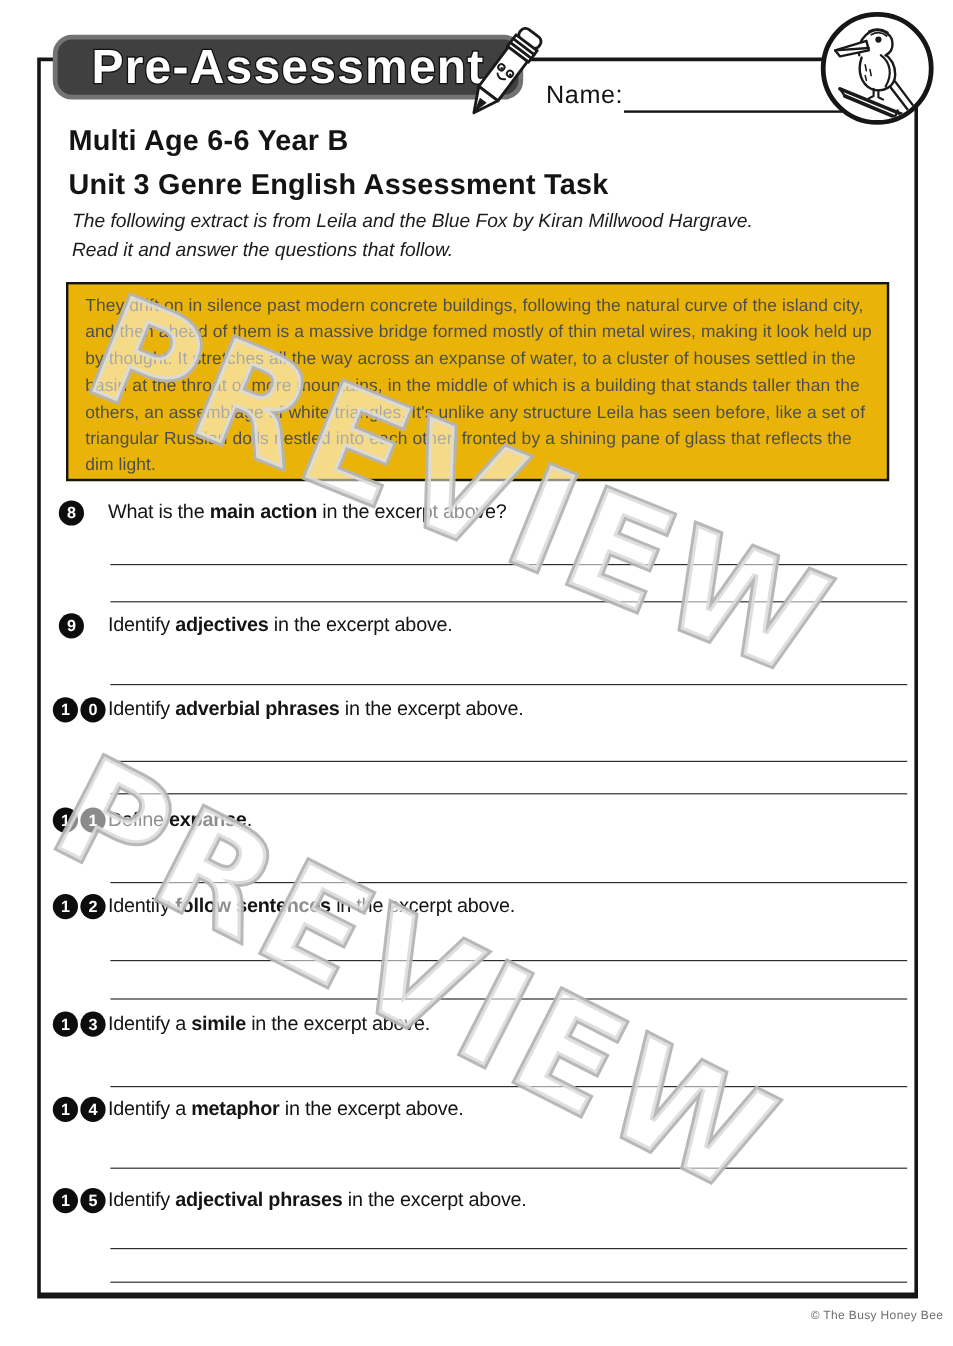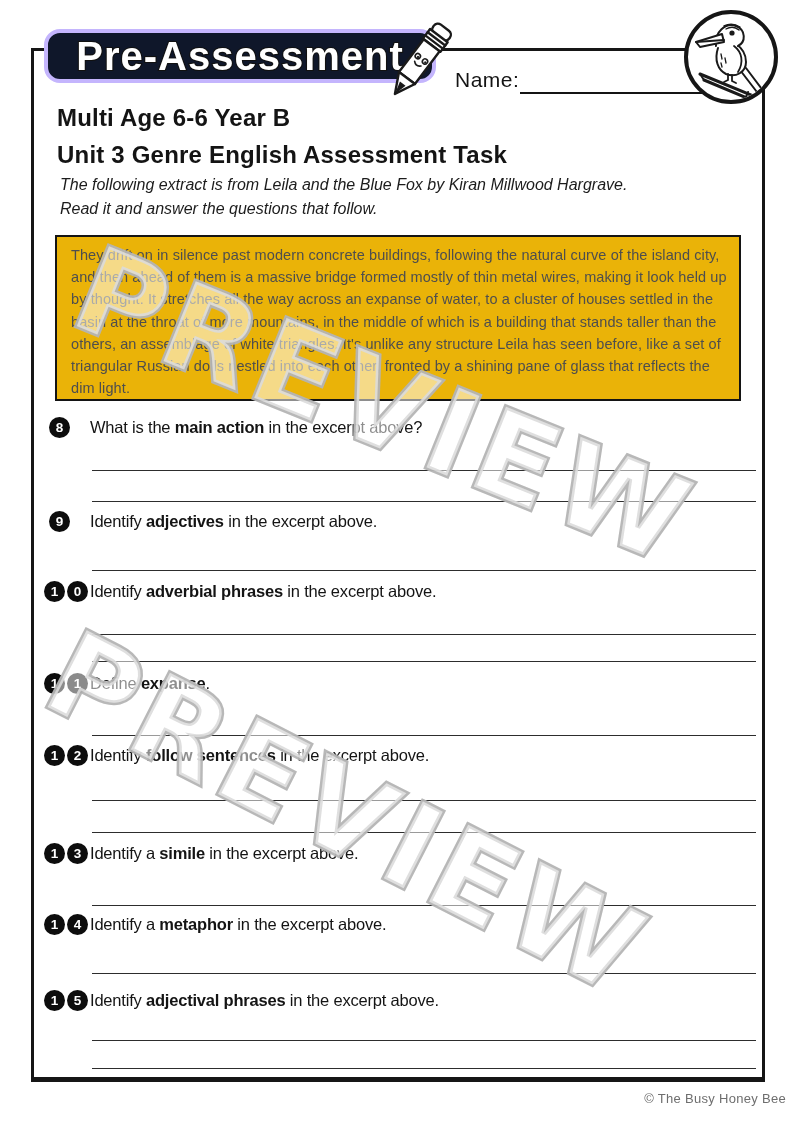--- a/index.html
+++ b/index.html
@@ -12,21 +12,21 @@
 
   
   .frame {
     left:31px; top:48px; width:734px; height:1034px;
     border:3px solid #161616; border-bottom-width:5px;
   }
 
   
   .header-box {
     left:44px; top:29px; width:392px; height:54px;
-    background:#0f172a; border:4px solid #c4b5fd; border-radius:16px;
+    background:#404040; border:4px solid #737373; border-radius:16px;
     display:flex; align-items:center; justify-content:center; z-index:3;
   }
   .bubble-title {
     font-size:40px; font-weight:700; letter-spacing:1px; white-space:nowrap;
     color:#ffffff; -webkit-text-stroke:2.2px #111111; paint-order:stroke fill;
   }
   .pencil-wrap { left:398px; top:16px; width:42px; height:92px; transform:rotate(37deg); transform-origin:50% 50%; z-index:4; }
 
   .name-row { left:455px; top:68px; z-index:2; }
   .name-label { font-size:21px; letter-spacing:0.5px; color:#141414; }
@@ -68,21 +68,21 @@
   .watermark {
     font-family:"DejaVu Sans", sans-serif; font-weight:800;
     font-size:118px; letter-spacing:7px; white-space:nowrap;
     color:rgba(255,255,255,0.55);
     -webkit-text-stroke:5px #b5b5b5; paint-order:stroke fill;
     z-index:6; transform-origin:0 0; pointer-events:none; opacity:0.95;
   }
   .wm-1 { left:108px; top:220px; transform:rotate(22deg); }
   .wm-2 { left:88px;  top:604px; transform:rotate(27deg); }
 
-  .footer { right:8px; top:1091px; font-size:13px; color:#6e6e6e; letter-spacing:0.3px; z-index:2; }
+  .footer { right:8px; top:1091px; font-size:10px; color:#6e6e6e; letter-spacing:0.3px; z-index:2; }
 </style>
 </head>
 <body>
 
 <div class="abs frame"></div>
 
 <div class="abs header-box">
   <span class="bubble-title">Pre-Assessment</span>
 </div>
 

